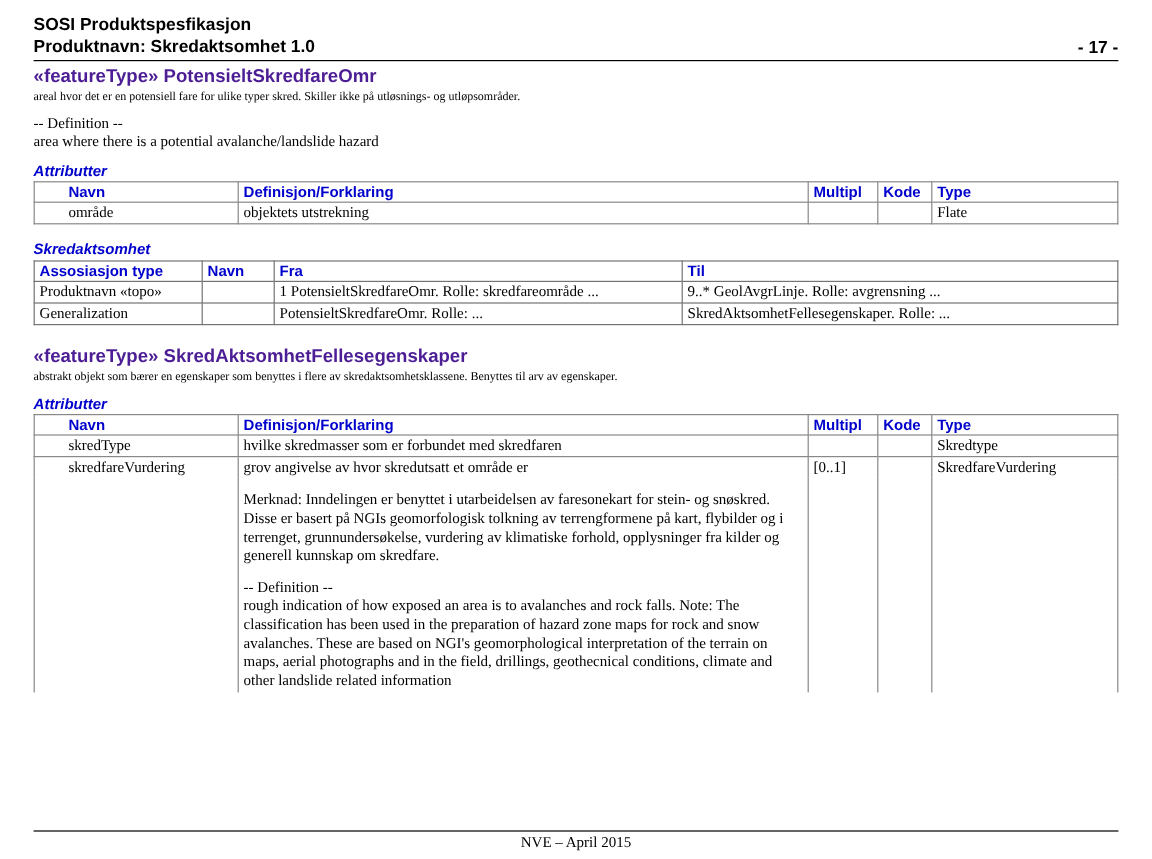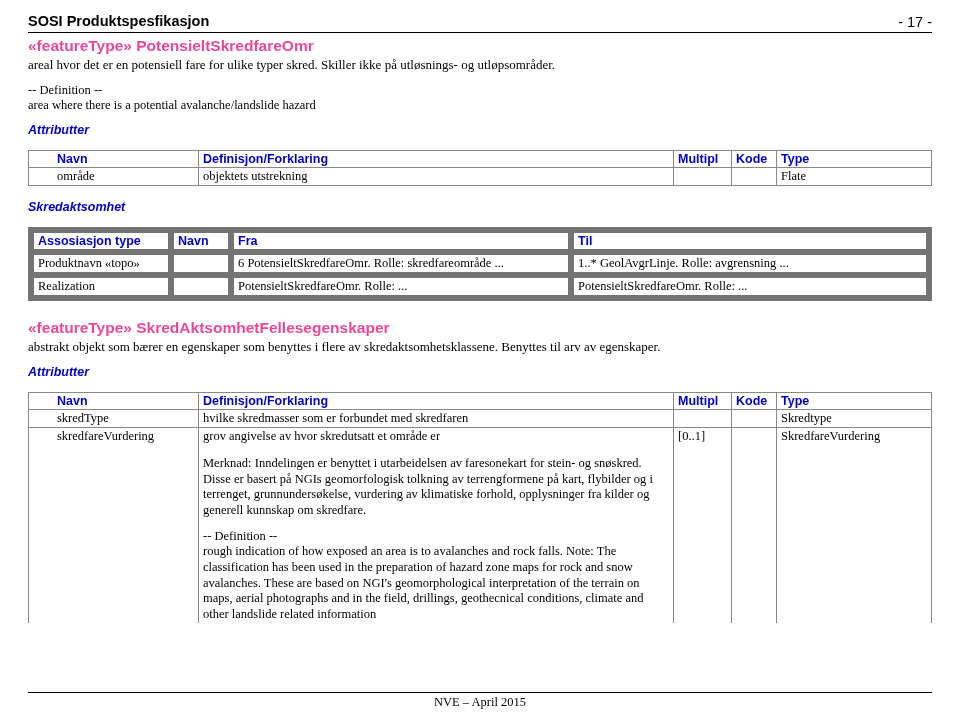--- a/index.html
+++ b/index.html
@@ -13,42 +13,42 @@
     padding: 12px 28px 0 28px;
     position: relative;
   }
   .header-row {
     display: flex;
     justify-content: space-between;
     align-items: flex-end;
     font-family: Arial, Helvetica, sans-serif;
   }
   .header-left { font-weight: bold; font-size: 14.5px; line-height: 1.25; }
-  .header-right { font-weight: normal; font-size: 14.5px; margin-left: 24px; }
+  .header-right { font-weight: bold; font-size: 14.5px; margin-left: 24px; }
   .hr-line { border-top: 1px solid #000; margin-top: 2px; margin-bottom: 4px; }
   .ft-title {
-    color: #ec4899;
+    color: #4c1d95;
     font-family: Arial, Helvetica, sans-serif;
     font-size: 15.5px;
     font-weight: bold;
     margin-top: 2px;
   }
   .ft-desc {
-    font-size: 13px;
+    font-size: 10px;
     margin-top: 2px;
     margin-bottom: 10px;
   }
   .def-block { font-size: 12.5px; margin-bottom: 10px; }
   .sec-label {
     color: #0000cc;
     font-family: Arial, Helvetica, sans-serif;
     font-size: 12.5px;
     font-weight: bold;
     font-style: italic;
-    margin-bottom: 13px;
+    margin-bottom: 1px;
   }
   table.attr {
     width: 100%;
     border-collapse: collapse;
     font-size: 12.5px;
     table-layout: fixed;
   }
   table.attr th, table.attr td {
     border: 1px solid #888;
     padding: 1px 4px;
@@ -63,21 +63,21 @@
   }
   .indent { padding-left: 28px !important; }
   table.assoc {
     width: 100%;
     border-collapse: collapse;
     font-size: 12.5px;
     table-layout: fixed;
     margin-top: 2px;
   }
   table.assoc th, table.assoc td {
-    border: 6px solid #737373;
+    border: 1px solid #737373;
     padding: 1px 4px;
     text-align: left;
     vertical-align: top;
     overflow: hidden;
   }
   table.assoc th {
     color: #0000cc;
     font-family: Arial, Helvetica, sans-serif;
     font-weight: bold;
     background: #fff;
@@ -99,20 +99,21 @@
     border-top: 1px solid #000;
     margin: 0 28px 2px 28px;
   }
 </style>
 </head>
 <body>
 
 <div class="header-row">
   <div class="header-left">
     <div>SOSI Produktspesfikasjon</div>
+    <div>Produktnavn: Skredaktsomhet 1.0</div>
   </div>
   <div class="header-right">- 17 -</div>
 </div>
 <div class="hr-line"></div>
 
 <div class="ft-title">«featureType» PotensieltSkredfareOmr</div>
 <div class="ft-desc">areal hvor det er en potensiell fare for ulike typer skred. Skiller ikke på utløsnings- og utløpsområder.</div>
 <div class="def-block" style="white-space:pre-line;">-- Definition --
 area where there is a potential avalanche/landslide hazard</div>
 
@@ -156,28 +157,28 @@
   <tbody>
       <tr>
     <th>Assosiasjon type</th>
     <th>Navn</th>
     <th>Fra</th>
     <th>Til</th>
   </tr>
   <tr>
     <td>Produktnavn «topo»</td>
     <td></td>
-    <td>6   PotensieltSkredfareOmr. Rolle: skredfareområde ...</td>
-    <td>1..*   GeolAvgrLinje. Rolle: avgrensning ...</td>
-  </tr>
-  <tr>
-    <td>Realization</td>
+    <td>1   PotensieltSkredfareOmr. Rolle: skredfareområde ...</td>
+    <td>9..*   GeolAvgrLinje. Rolle: avgrensning ...</td>
+  </tr>
+  <tr>
+    <td>Generalization</td>
     <td></td>
     <td>PotensieltSkredfareOmr. Rolle: ...</td>
-    <td>PotensieltSkredfareOmr. Rolle: ...</td>
+    <td>SkredAktsomhetFellesegenskaper. Rolle: ...</td>
   </tr>
 </tbody>
   </table>
 
 <div style="height:16px"></div>
 
 <div class="ft-title">«featureType» SkredAktsomhetFellesegenskaper</div>
 <div class="ft-desc">abstrakt objekt som bærer en egenskaper som benyttes i flere av skredaktsomhetsklassene. Benyttes til arv av egenskaper.</div>
 
 <div class="sec-label">Attributter</div>

